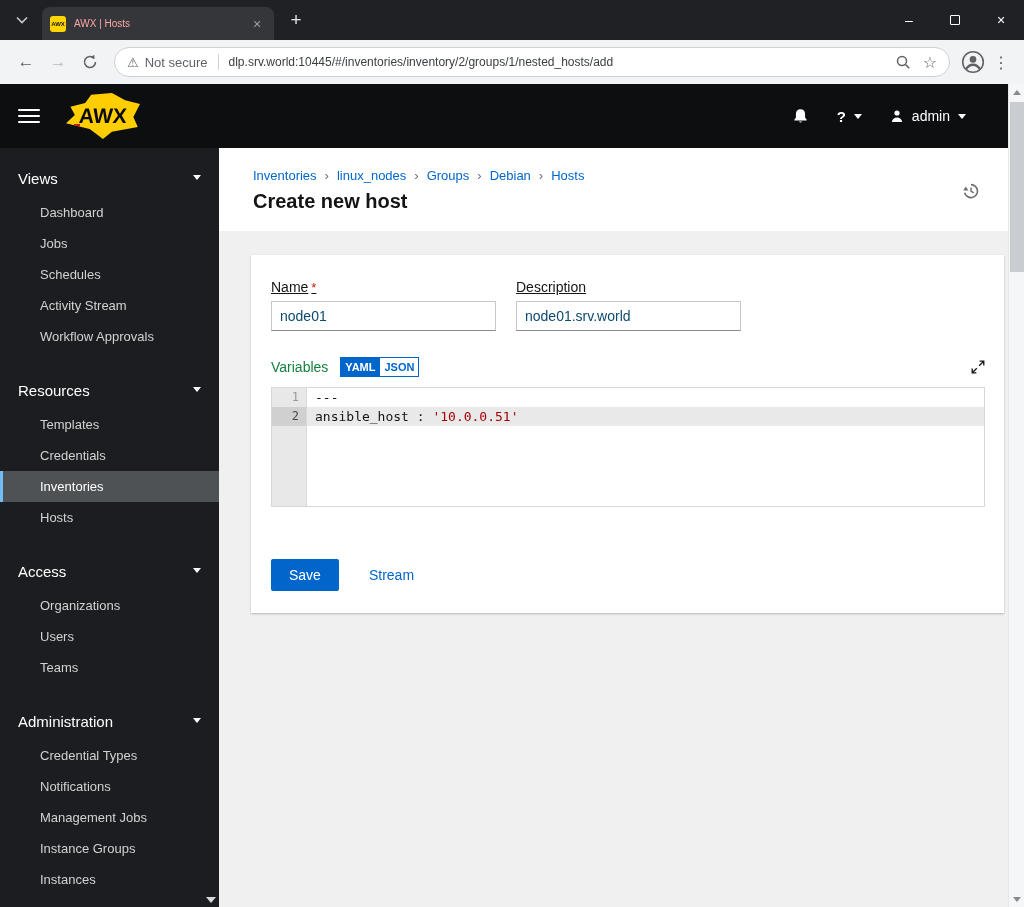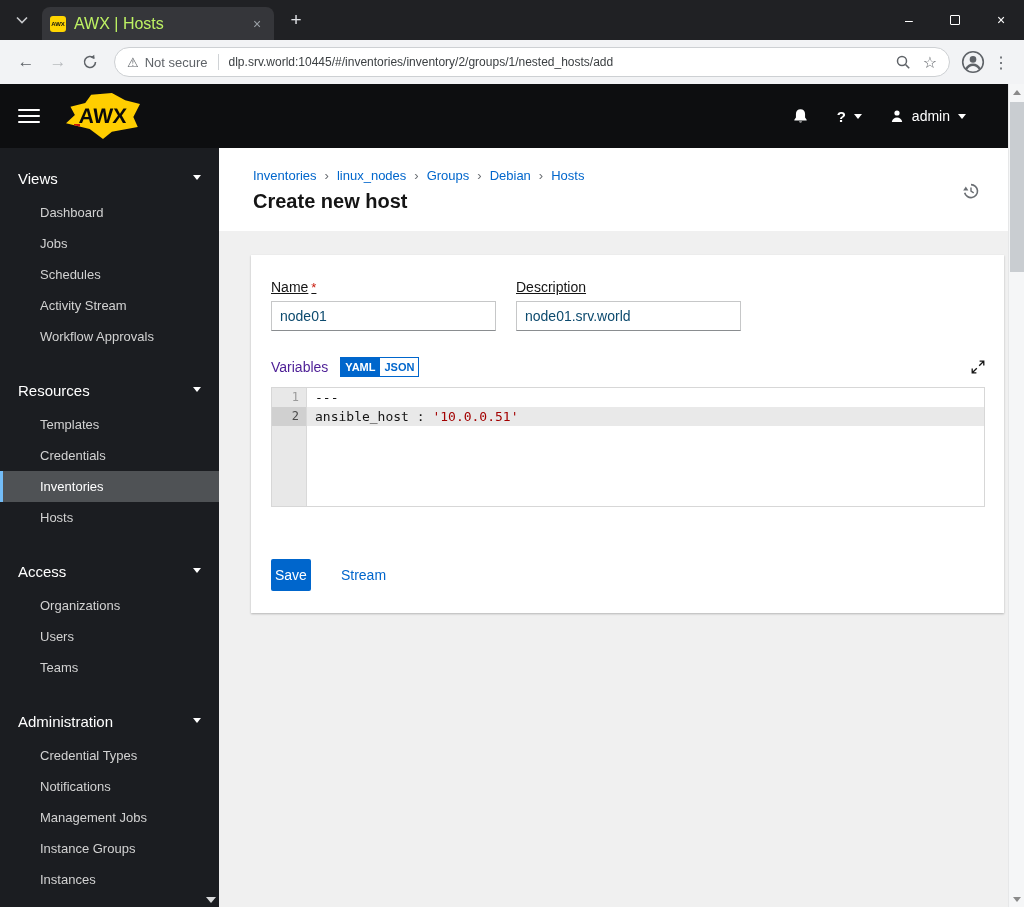--- a/index.html
+++ b/index.html
@@ -4,21 +4,21 @@
 <style>
   * { margin:0; padding:0; box-sizing:border-box; }
   body { font-family:"Liberation Sans", sans-serif; background:#fff; }
   .screen { position:relative; width:1024px; height:907px; overflow:hidden; background:#fff; }
 
   
   .tabstrip { height:40px; background:#202124; display:flex; align-items:flex-end; position:relative; }
   .tab-search-btn { align-self:center; width:28px; height:28px; margin-left:8px; display:flex; align-items:center; justify-content:center; }
   .tab { width:232px; height:33px; margin-left:6px; background:#35363a; border-radius:8px 8px 0 0; display:flex; align-items:center; padding:0 8px; }
   .favicon { width:16px; height:16px; border-radius:3px; background:#ffd500; color:#111; font-size:6px; font-weight:bold; display:flex; align-items:center; justify-content:center; flex:none; }
-  .tab-title { color:#bef264; font-size:16px; margin-left:8px; flex:1; white-space:nowrap; overflow:hidden; }
+  .tab-title { color:#fca5a5; font-size:10px; margin-left:8px; flex:1; white-space:nowrap; overflow:hidden; }
   .tab-close { color:#9aa0a6; font-size:14px; width:18px; height:18px; display:flex; align-items:center; justify-content:center; border-radius:50%; }
   .newtab-btn { align-self:center; width:28px; height:28px; margin-left:8px; color:#dfe1e5; font-size:19px; display:flex; align-items:center; justify-content:center; }
   .win-controls { position:absolute; right:0; top:0; height:40px; display:flex; }
   .win-btn { width:46px; height:40px; display:flex; align-items:center; justify-content:center; color:#fff; font-size:14px; }
   .max-box { width:10px; height:10px; border:1px solid #fff; border-radius:1px; display:block; }
 
   
   .toolbar { height:44px; background:#f2f3f5; display:flex; align-items:center; padding:0 10px; }
   .nav-btn { width:32px; height:32px; border-radius:50%; display:flex; align-items:center; justify-content:center; font-size:17px; color:#5f6368; flex:none; }
   .nav-btn.disabled { color:#b8bbbe; }
@@ -72,38 +72,38 @@
 
   .content { flex:1; padding:24px 4px 0 32px; }
   .card { background:#fff; box-shadow:0 1px 2px rgba(3,3,3,0.25); padding:24px 19px 22px 20px; }
   .fields-row { display:flex; gap:20px; }
   .field { width:225px; }
   .field-label { font-size:14px; color:#151515; margin-bottom:6px;text-decoration:underline; }
   .required-mark { color:#c9190b; margin-left:3px; font-size:13px; }
   .text-input { width:100%; height:30px; border:1px solid #c6c7c8; border-bottom-color:#8a8d90; padding:0 8px; font-size:14px; color:#0c4a6e; font-family:"Liberation Sans", sans-serif; background:#fff; }
 
   .vars-row { margin-top:26px; display:flex; align-items:center; }
-  .vars-label { font-size:14px; color:#4c1d95; margin-right:12px; }
+  .vars-label { font-size:14px; color:#15803d; margin-right:12px; }
   .mode-toggle { display:flex; }
   .mode-btn { font-size:11px; font-weight:bold; padding:3px 4px; border:1px solid #0066cc; cursor:pointer; font-family:inherit; }
   .mode-btn.active { background:#0066cc; color:#fff; }
   .mode-btn.inactive { background:#fff; color:#0066cc; border-left:none; }
   .expand-btn { margin-left:auto; display:flex; cursor:pointer; }
 
   .editor { margin-top:10px; display:flex; height:120px; border:1px solid #d7d7d7; font-family:"DejaVu Sans Mono", monospace; font-size:13px; }
   .gutter { width:35px; background:#e8e8e8; border-right:1px solid #d9d9d9; flex:none; }
   .ln { height:19px; line-height:19px; font-size:12px; color:#9a9a9a; text-align:right; padding-right:7px; }
   .ln.active { background:#d0d0d0; color:#4a4a4a; }
   .code { flex:1; background:#fff; min-width:0; }
   .code-line { height:19px; line-height:19px; padding-left:8px; white-space:pre; color:#151515; }
   .code-line.active { background:#e9e9e9; }
   .tok-str { color:#a30000; }
 
   .actions { margin-top:52px; display:flex; align-items:center; gap:30px; }
-  .save-btn { background:#0066cc; color:#fff; border:none; font-size:14px; padding:8px 4px; border-radius:2px; cursor:pointer; font-family:inherit; }
+  .save-btn { background:#0066cc; color:#fff; border:none; font-size:14px; padding:8px 18px; border-radius:2px; cursor:pointer; font-family:inherit; }
   .cancel-link { color:#0066cc; font-size:14px; text-decoration:none; cursor:pointer; }
 
   
   .scrollbar { position:absolute; top:84px; right:0; width:16px; height:823px; background:#f5f6f7; border-left:1px solid #e6e7e8; }
   .sb-arrow { position:absolute; left:0; width:16px; height:16px; display:flex; align-items:center; justify-content:center; }
   .sb-arrow.up { top:0; } .sb-arrow.down { bottom:0; }
   .tri-up { width:0; height:0; border-left:4px solid transparent; border-right:4px solid transparent; border-bottom:5px solid #8a8a8a; }
   .tri-down { width:0; height:0; border-left:4px solid transparent; border-right:4px solid transparent; border-top:5px solid #8a8a8a; }
   .sb-thumb { position:absolute; left:1px; top:18px; width:14px; height:170px; background:#c9cdd1; }
 </style>

